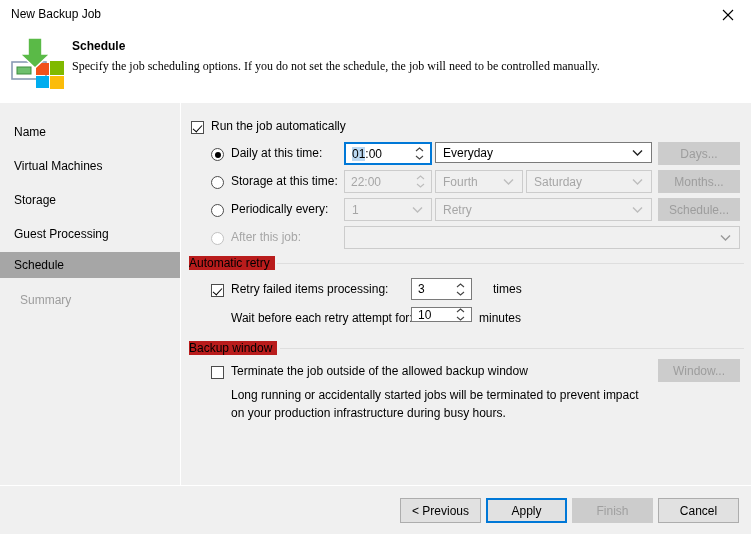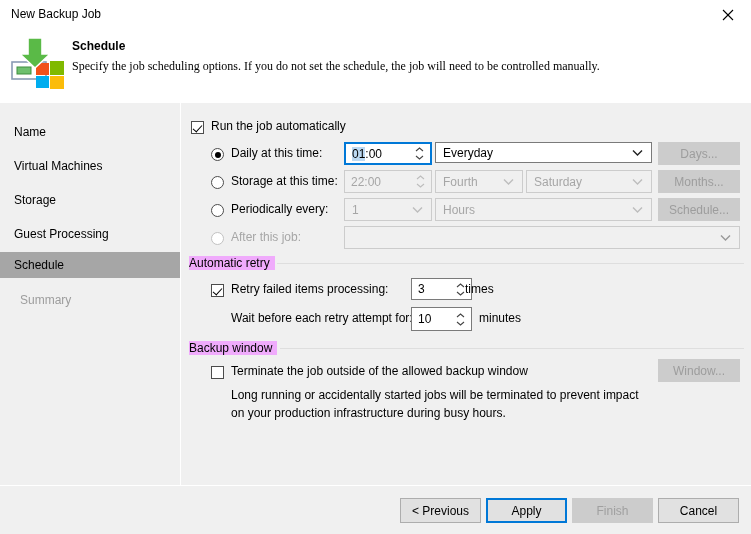--- a/index.html
+++ b/index.html
@@ -263,21 +263,21 @@
     background: #cccccc;
     border: 1px solid #cccccc;
     color: #a0a0a0;
   }
 
   
   .group-label {
     position: absolute;
     font-size: 12px;
     color: #000000;
-    background: #f0abfc;
+    background: #b91c1c;
     padding-right: 5px;
     white-space: nowrap;
   }
   .group-line {
     position: absolute;
     height: 1px;
     background: #dedede;
   }
 
   .desc-text {
@@ -402,21 +402,21 @@
   <div class="combo disabled" style="left:163px; top:95px; width:88px; height:23px">
     <div class="combo-val">1</div>
     <div class="combo-arrow">
       <svg width="11" height="7" viewBox="0 0 11 7">
           <polyline points="1,1 5.5,5.5 10,1" fill="none" stroke="#bdbdbd" stroke-width="1.4"></polyline>
         </svg>
     </div>
   </div>
 
   <div class="combo disabled" style="left:254px; top:95px; width:217px; height:23px">
-    <div class="combo-val">Hours</div>
+    <div class="combo-val">Retry</div>
     <div class="combo-arrow">
       <svg width="11" height="7" viewBox="0 0 11 7">
           <polyline points="1,1 5.5,5.5 10,1" fill="none" stroke="#bdbdbd" stroke-width="1.4"></polyline>
         </svg>
     </div>
   </div>
 
   <div class="btn disabled" style="left:477px; top:95px; width:82px; height:23px">Schedule...</div>
 
   <div class="radio disabled" style="left:30px; top:129px"></div>
@@ -441,25 +441,25 @@
     <div class="spin-val">3</div>
     <div class="spin-arrows">
       <svg width="9" height="5" viewBox="0 0 9 5">
           <polyline points="1,4 4.5,1 8,4" fill="none" stroke="#444" stroke-width="1.1"></polyline>
         </svg>
       <svg width="9" height="5" viewBox="0 0 9 5">
           <polyline points="1,1 4.5,4 8,1" fill="none" stroke="#444" stroke-width="1.1"></polyline>
         </svg>
     </div>
   </div>
-  <div class="lbl" style="left:284px; top:179px">times</div>
+  <div class="lbl" style="left:312px; top:179px">times</div>
 
   <div class="lbl" style="left:50px; top:208px">Wait before each retry attempt for:</div>
 
-  <div class="spin" style="left:230px; top:204px; width:61px; height:24px">
+  <div class="spin" style="left:230px; top:204px; width:61px; height:15px">
     <div class="spin-val">10</div>
     <div class="spin-arrows">
       <svg width="9" height="5" viewBox="0 0 9 5">
           <polyline points="1,4 4.5,1 8,4" fill="none" stroke="#444" stroke-width="1.1"></polyline>
         </svg>
       <svg width="9" height="5" viewBox="0 0 9 5">
           <polyline points="1,1 4.5,4 8,1" fill="none" stroke="#444" stroke-width="1.1"></polyline>
         </svg>
     </div>
   </div>

